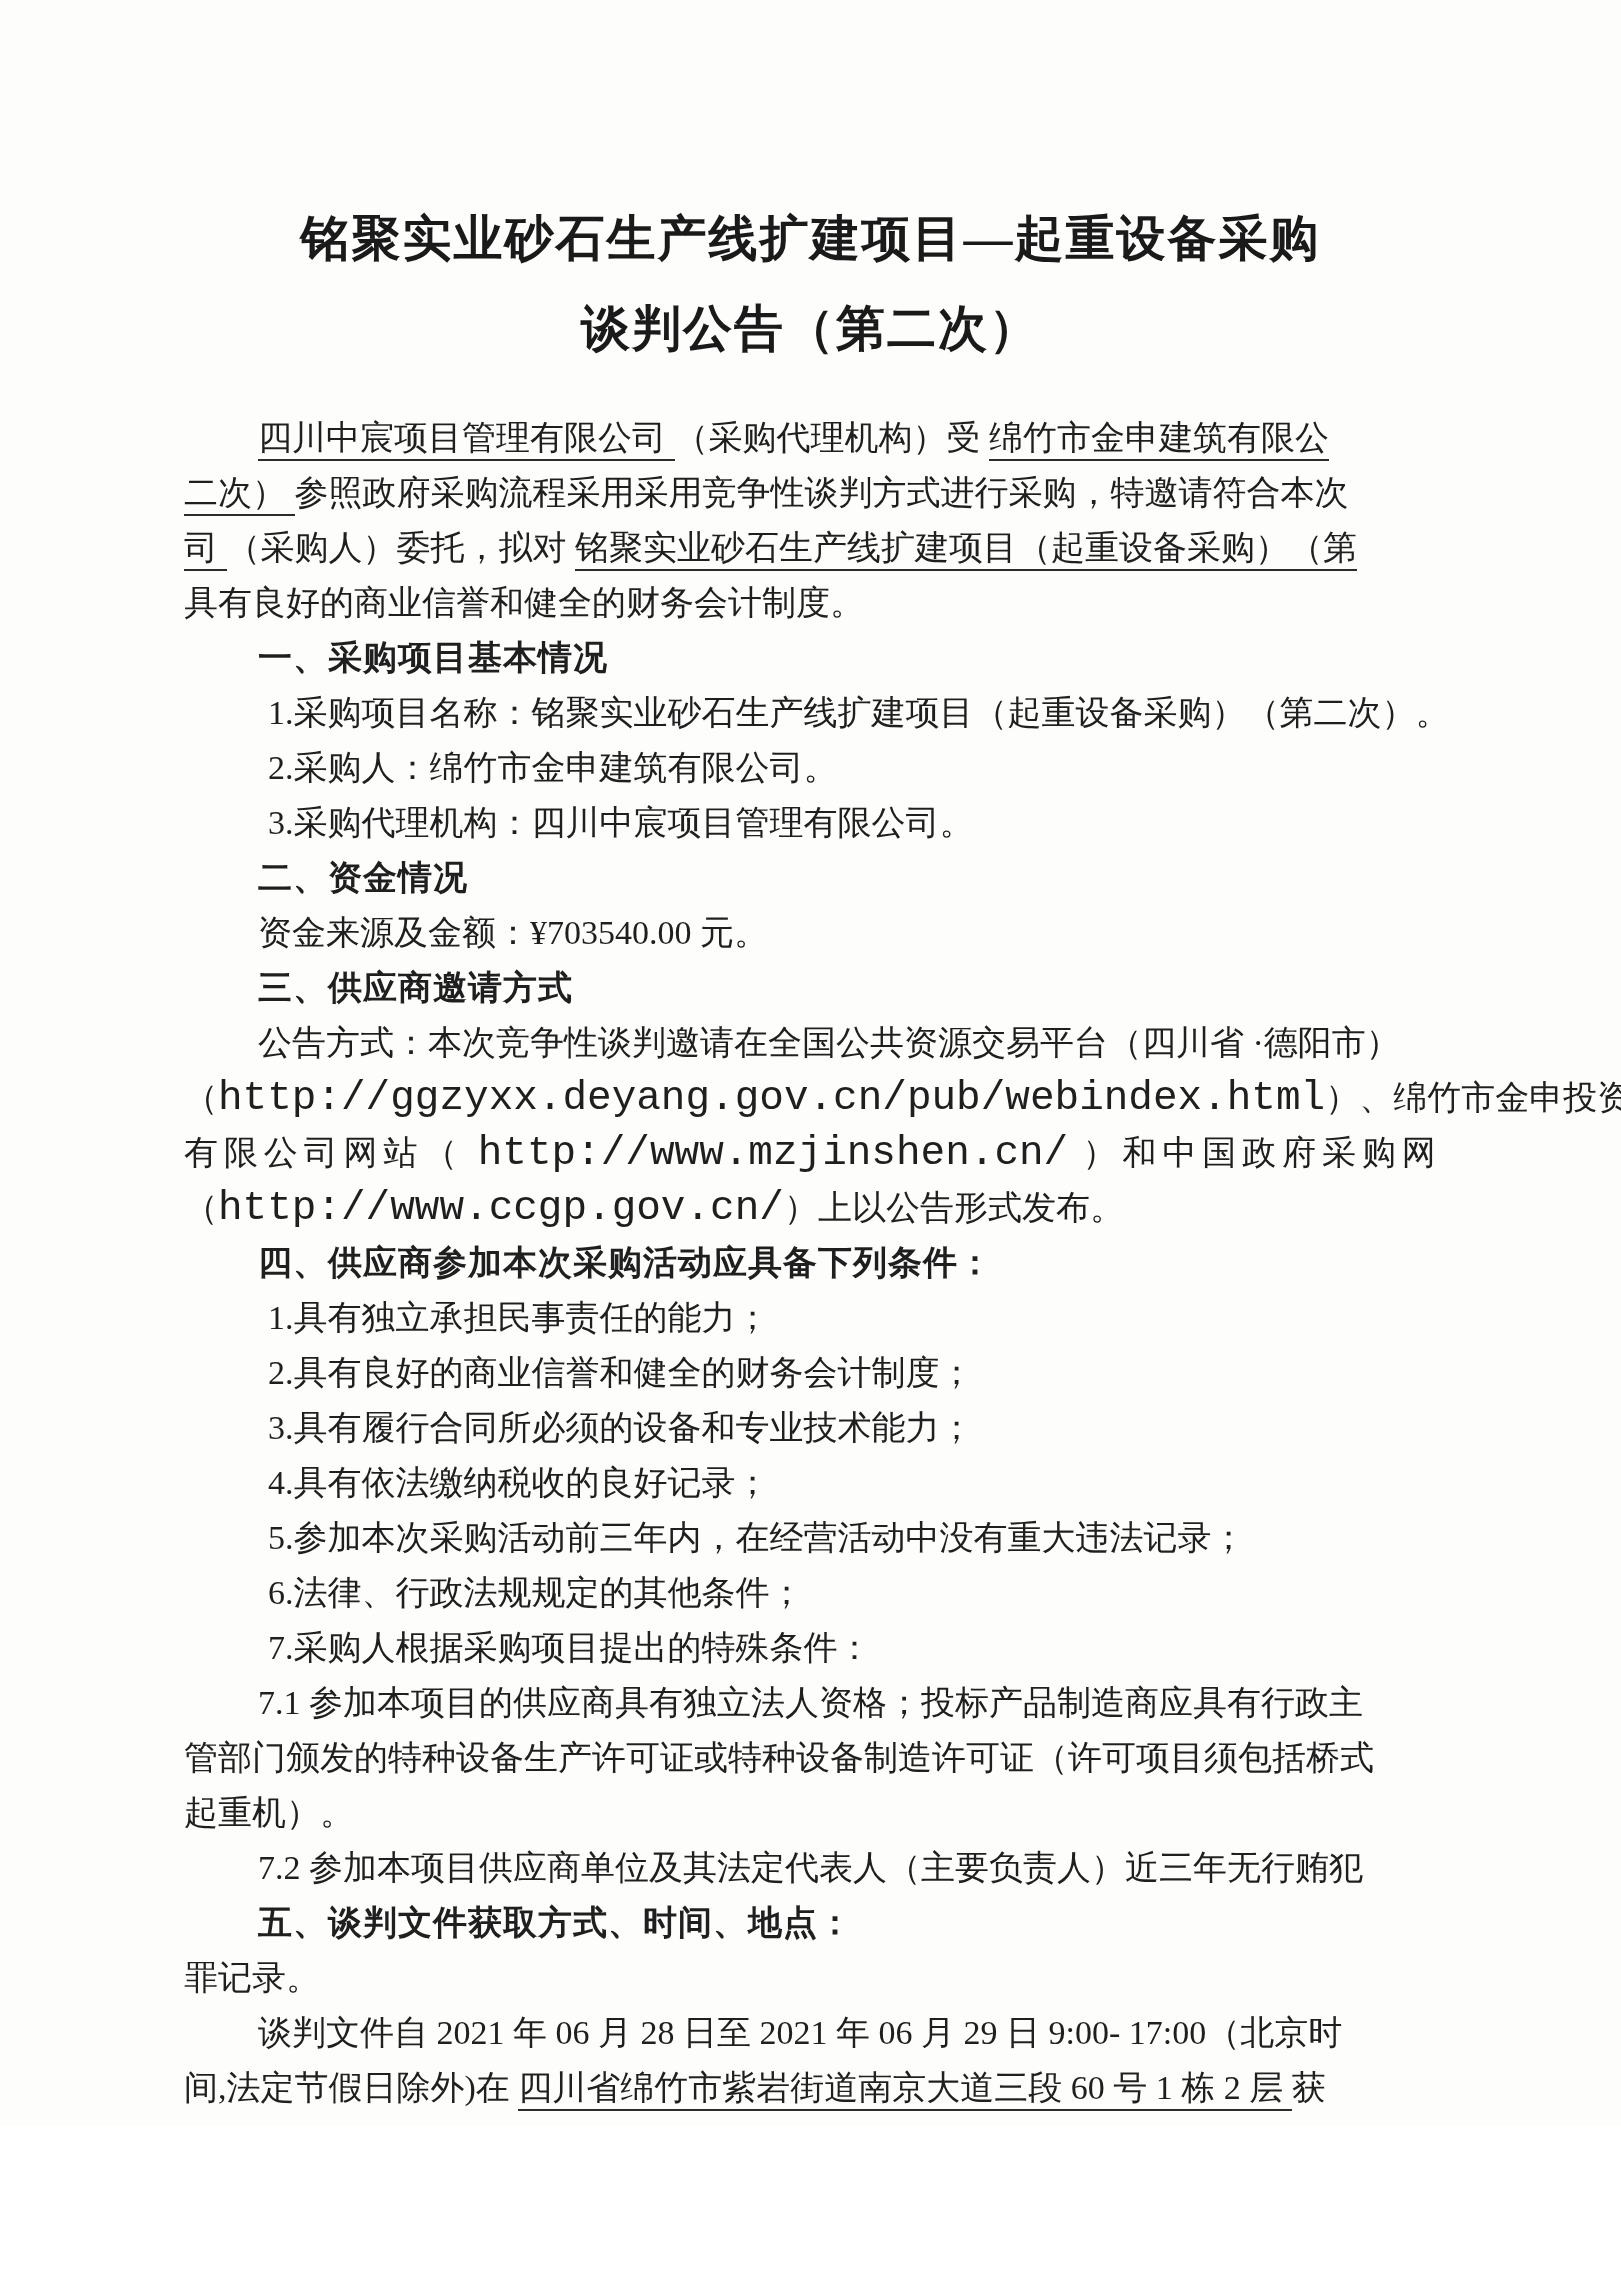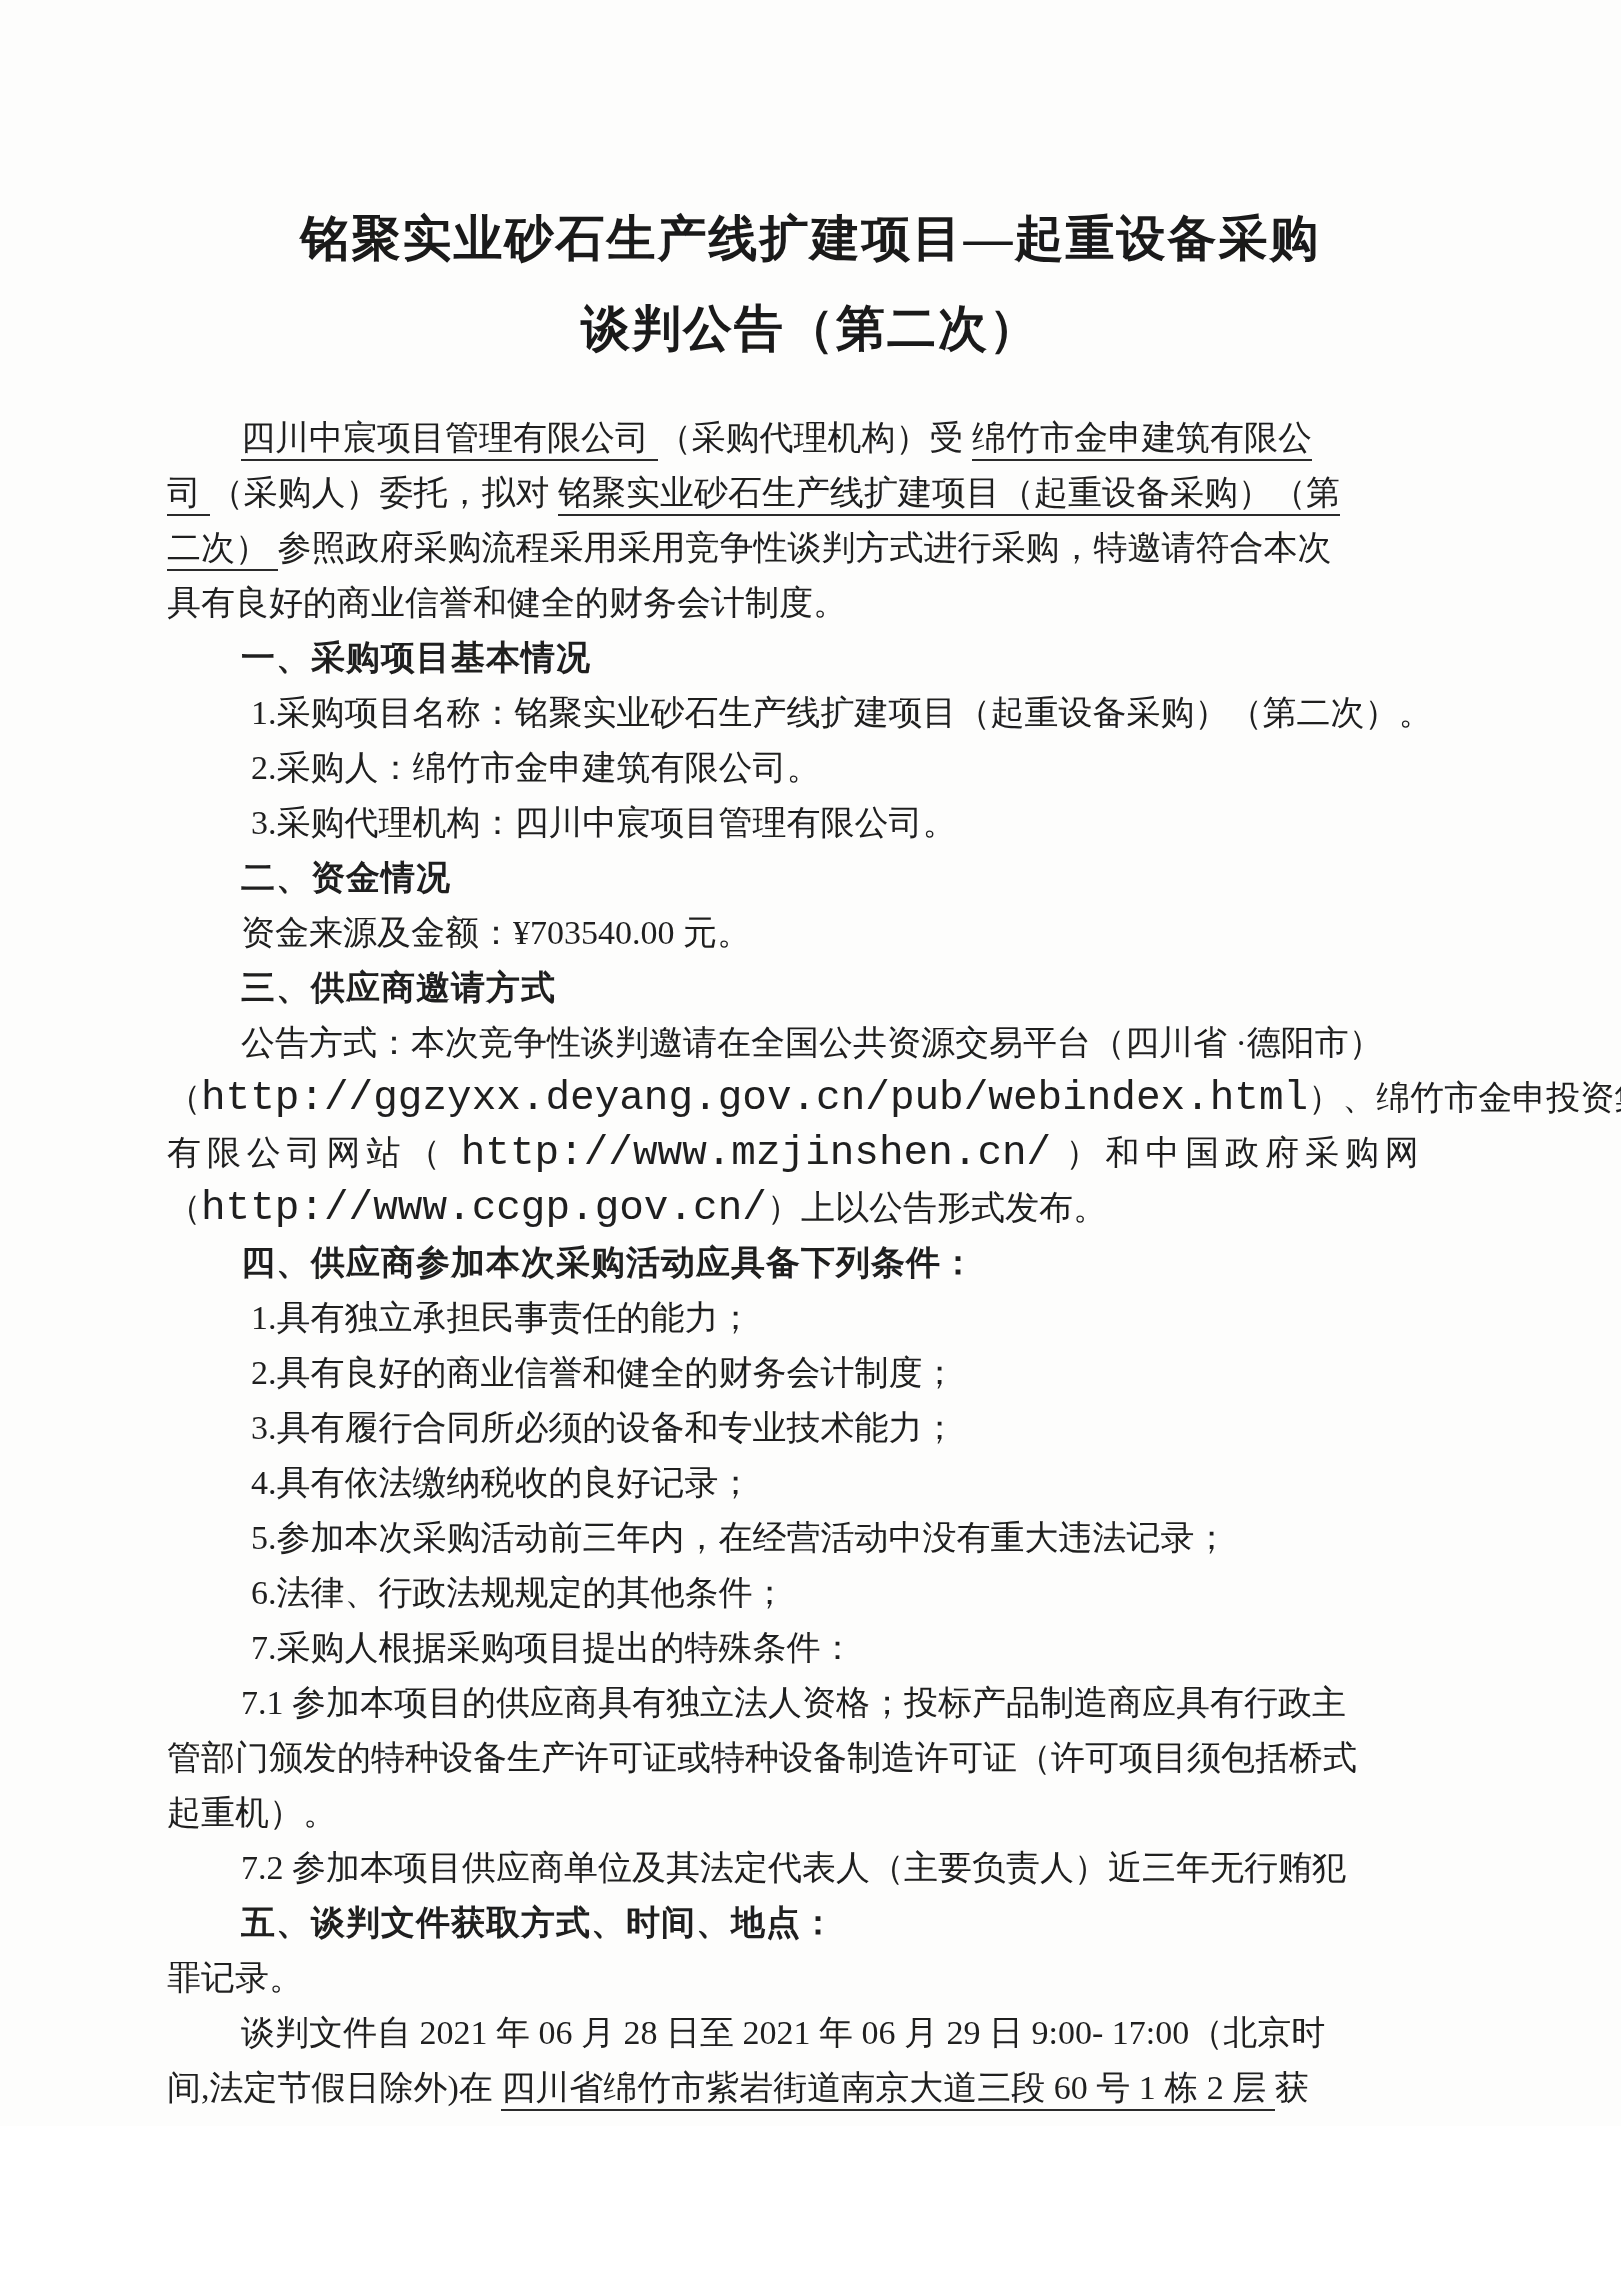--- a/index.html
+++ b/index.html
@@ -21,21 +21,21 @@
     text-align: center;
     font-weight: 700;
     font-size: 49px;
     line-height: 90px;
     letter-spacing: 2px;
     color: #1a1a1a;
   }
   .doc-body {
     position: absolute;
     top: 410px;
-    left: 167px;
+    left: 184px;
     width: 1304px;
   }
   .line {
     font-size: 34px;
     line-height: 55px;
     height: 55px;
     white-space: nowrap;
     color: #1f1f1f;
   }
   .ind-first { padding-left: 74px; }
@@ -66,22 +66,22 @@
 
 <div class="page">
 
   <div class="title-block">
     <div>铭聚实业砂石生产线扩建项目—起重设备采购</div>
     <div>谈判公告（第二次）</div>
   </div>
 
   <div class="doc-body">
       <div class="line ind-first"><span class="u">四川中宸项目管理有限公司 </span><span>（采购代理机构）受 </span><span class="u">绵竹市金申建筑有限公</span></div>
+      <div class="line"><span class="u">二次） </span><span>参照政府采购流程采用采用竞争性谈判方式进行采购，特邀请符合本次</span></div>
       <div class="line"><span class="u">司 </span><span>（采购人）委托，拟对 </span><span class="u">铭聚实业砂石生产线扩建项目（起重设备采购）（第</span></div>
-      <div class="line"><span class="u">二次） </span><span>参照政府采购流程采用采用竞争性谈判方式进行采购，特邀请符合本次</span></div>
       <div class="line"><span>具有良好的商业信誉和健全的财务会计制度。</span></div>
       <div class="line ind-head bold"><span>一、采购项目基本情况</span></div>
       <div class="line ind-item"><span>1.采购项目名称：铭聚实业砂石生产线扩建项目（起重设备采购）（第二次）。</span></div>
       <div class="line ind-item"><span>2.采购人：绵竹市金申建筑有限公司。</span></div>
       <div class="line ind-item"><span>3.采购代理机构：四川中宸项目管理有限公司。</span></div>
       <div class="line ind-head bold"><span>二、资金情况</span></div>
       <div class="line ind-head"><span>资金来源及金额：¥703540.00 元。</span></div>
       <div class="line ind-head bold"><span>三、供应商邀请方式</span></div>
       <div class="line ind-first"><span>公告方式：本次竞争性谈判邀请在全国公共资源交易平台（四川省 ·德阳市）</span></div>
       <div class="line"><span>（</span><span class="mono">http://ggzyxx.deyang.gov.cn/pub/webindex.html</span><span>）、绵竹市金申投资集团</span></div>

